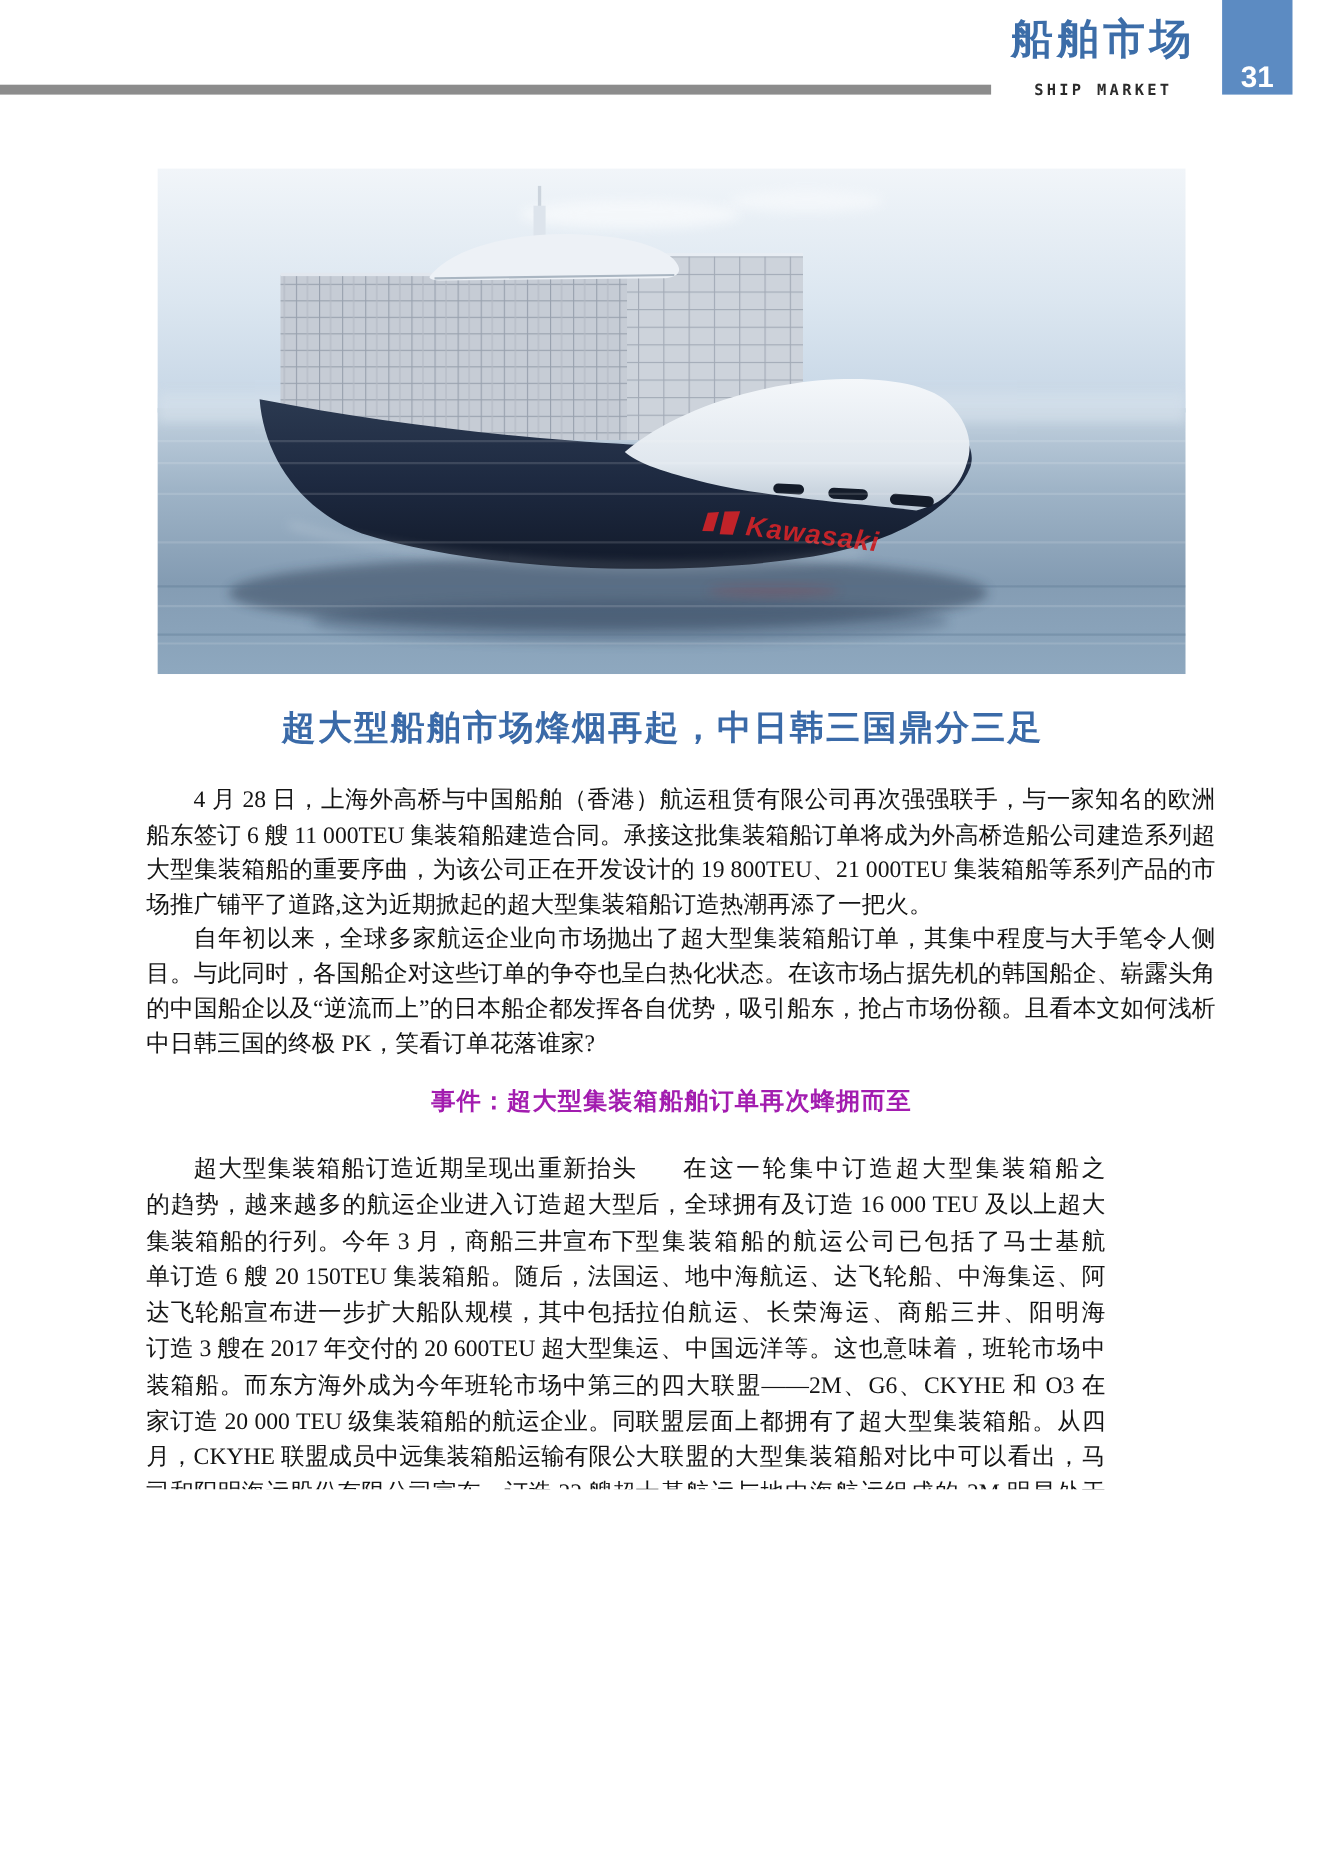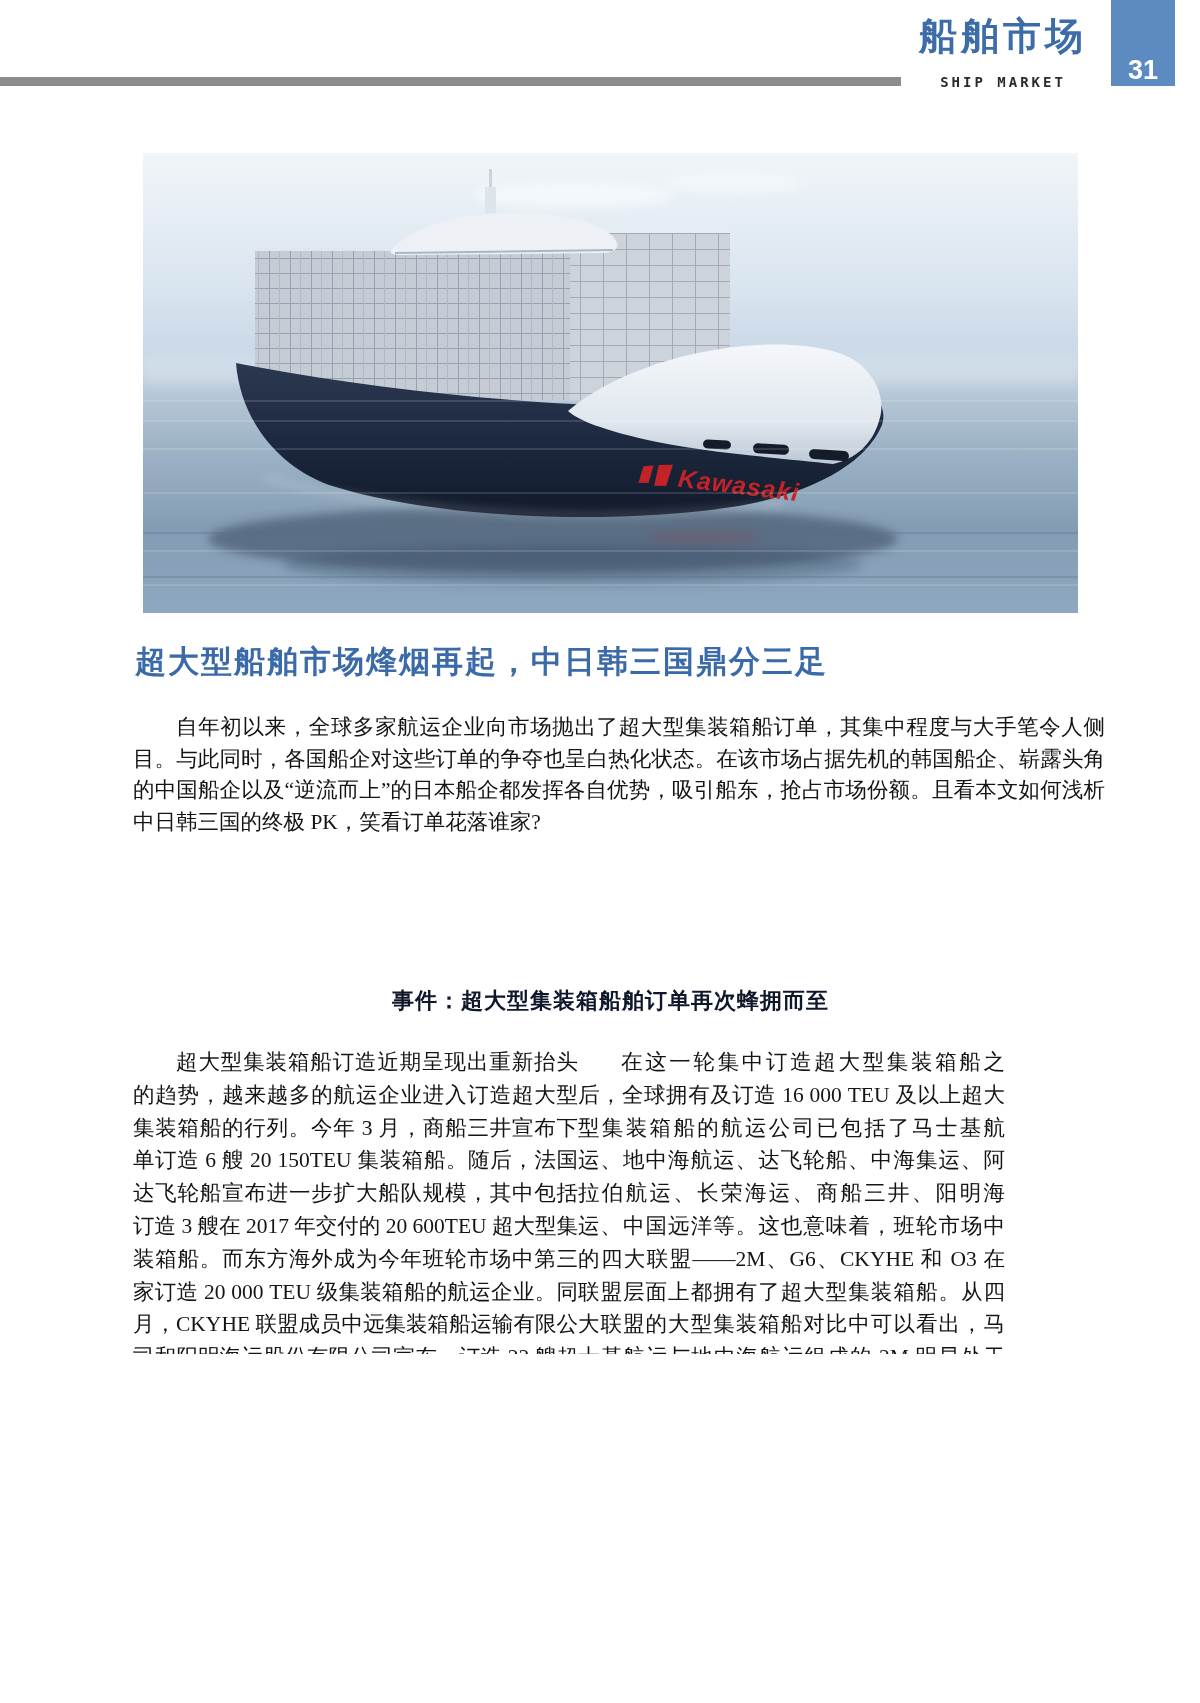--- a/index.html
+++ b/index.html
@@ -40,36 +40,36 @@
     color:#ffffff;font-size:27px;font-weight:bold;
     font-family:"Liberation Sans","DejaVu Sans",sans-serif;
   }
   
   .hero{
     position:absolute;left:143px;top:153px;width:935px;height:460px;
     overflow:hidden;
   }
   
   .article-title{
-    position:absolute;left:135px;top:641px;width:955px;
-    text-align:left;
+    position:absolute;left:125px;top:641px;width:955px;
+    text-align:center;
     font-family:"Liberation Sans","DejaVu Sans",sans-serif;
     font-size:31px;font-weight:bold;color:#3a6aa8;letter-spacing:2px;
     white-space:nowrap;
   }
   .intro{
     position:absolute;left:133px;top:712px;width:972px;
     font-size:21.5px;line-height:31.6px;text-align:justify;
   }
   .intro p{margin:0;text-indent:2em;}
   .section-heading{
     position:absolute;left:133px;top:986px;width:955px;
     text-align:center;
     font-family:Liberation Serif, serif;
-    font-size:22px;font-weight:bold;color:#0f172a;letter-spacing:1px;
+    font-size:22px;font-weight:bold;color:#a21caf;letter-spacing:1px;
     white-space:nowrap;
   }
   .columns{
     position:absolute;left:133px;top:1046px;width:934px;
     display:flex;
   }
   .col{
     font-size:21.5px;line-height:32.8px;text-align:justify;
   }
   .col-left{width:445px;flex:none;}
@@ -197,20 +197,21 @@
       <g stroke="#54708c" stroke-width="2" opacity="0.3">
         <path d="M0,380 H935"></path>
           <path d="M0,424 H935"></path>
       </g>
     </svg>
   </figure>
 
   <div class="article-title">超大型船舶市场烽烟再起，中日韩三国鼎分三足</div>
 
   <div class="intro">
+    <p>4 月 28 日，上海外高桥与中国船舶（香港）航运租赁有限公司再次强强联手，与一家知名的欧洲船东签订 6 艘 11 000TEU 集装箱船建造合同。承接这批集装箱船订单将成为外高桥造船公司建造系列超大型集装箱船的重要序曲，为该公司正在开发设计的 19 800TEU、21 000TEU 集装箱船等系列产品的市场推广铺平了道路,这为近期掀起的超大型集装箱船订造热潮再添了一把火。</p>
     <p>自年初以来，全球多家航运企业向市场抛出了超大型集装箱船订单，其集中程度与大手笔令人侧目。与此同时，各国船企对这些订单的争夺也呈白热化状态。在该市场占据先机的韩国船企、崭露头角的中国船企以及“逆流而上”的日本船企都发挥各自优势，吸引船东，抢占市场份额。且看本文如何浅析中日韩三国的终极 PK，笑看订单花落谁家?</p>
   </div>
 
   <div class="section-heading">事件：超大型集装箱船舶订单再次蜂拥而至</div>
 
   <div class="columns">
     <div class="col col-left">
       <p class="indent">超大型集装箱船订造近期呈现出重新抬头的趋势，越来越多的航运企业进入订造超大型集装箱船的行列。今年 3 月，商船三井宣布下单订造 6 艘 20 150TEU 集装箱船。随后，法国达飞轮船宣布进一步扩大船队规模，其中包括订造 3 艘在 2017 年交付的 20 600TEU 超大型集装箱船。而东方海外成为今年班轮市场中第三家订造 20 000 TEU 级集装箱船的航运企业。同月，CKYHE 联盟成员中远集装箱船运输有限公司和阳明海运股份有限公司宣布，订造 22 艘超大型集装箱船，总价值超过 30 亿美元。其中，中远集运订造 11 艘 20 000TEU 超大型集装箱船，并希望从 2017 年下半年开始接收新船。阳明海运将订造 11 艘 18 000-20 000TEU 集装箱船。4 月 9 日，中国远洋控股有限公司表示，将订造至少 10 艘 19 000TEU 集装箱船，预计投资总额将达到 14 亿美元。此外，超大型集装箱船的始作俑者马士基航</p>
     </div>
     <div class="col col-right">

